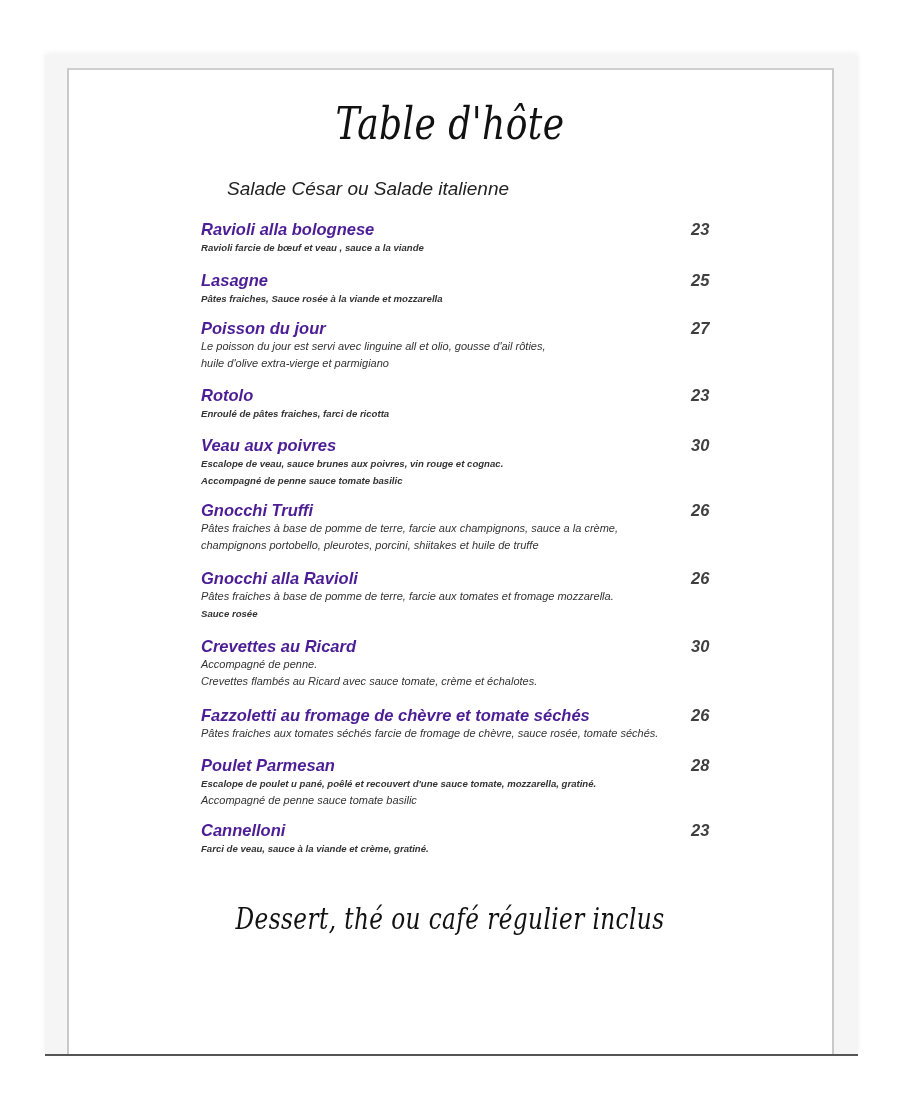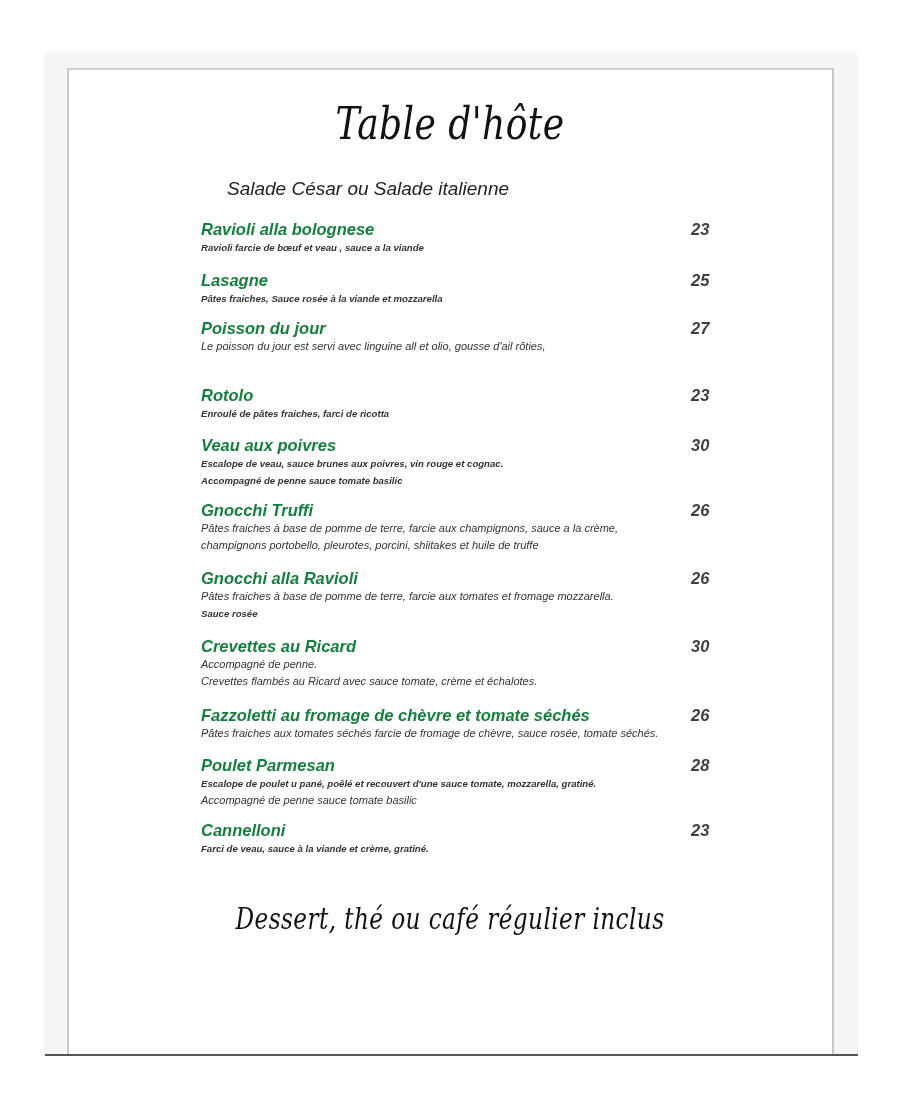--- a/index.html
+++ b/index.html
@@ -80,21 +80,21 @@
       position: absolute;
       left: 201px;
       width: 610px;
     }
     .dish-name {
       font-family: "Liberation Sans", sans-serif;
       font-weight: bold;
       font-style: italic;
       font-size: 16.5px;
       line-height: 20px;
-      color: #15803d;
+      color: #4c1d95;
       white-space: nowrap;
     }
     .dish-price {
       position: absolute;
       left: 490px;
       top: 0;
       font-family: "Liberation Sans", sans-serif;
       font-weight: bold;
       font-style: italic;
       font-size: 16.5px;
@@ -133,20 +133,21 @@
 <div class="dish" style="top:270px;">
   <div class="dish-name">Lasagne</div>
   <div class="dish-price">25</div>
   <div class="dish-desc small">Pâtes fraiches, Sauce rosée à la viande et mozzarella</div>
 </div>
 
 <div class="dish" style="top:318px;">
   <div class="dish-name">Poisson du jour</div>
   <div class="dish-price">27</div>
   <div class="dish-desc">Le poisson du jour est servi avec linguine all et olio, gousse d'ail rôties,</div>
+  <div class="dish-desc">huile d'olive extra-vierge et parmigiano</div>
 </div>
 
 <div class="dish" style="top:385px;">
   <div class="dish-name">Rotolo</div>
   <div class="dish-price">23</div>
   <div class="dish-desc small">Enroulé de pâtes fraiches, farci de ricotta</div>
 </div>
 
 <div class="dish" style="top:435px;">
   <div class="dish-name">Veau aux poivres</div>

